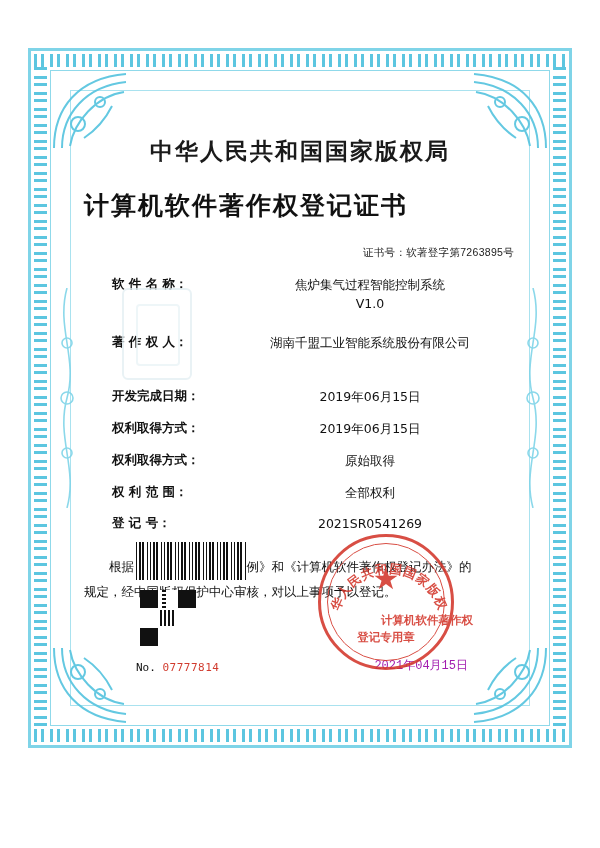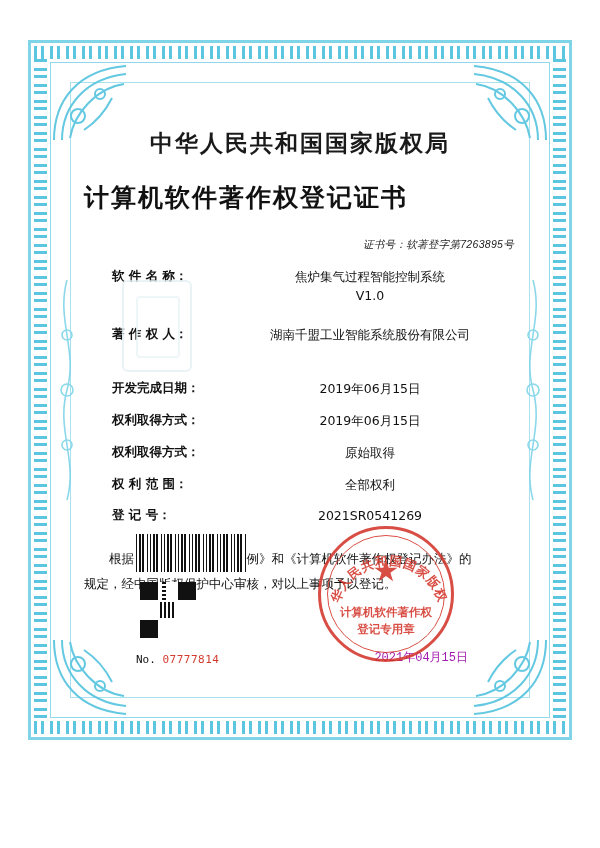--- a/index.html
+++ b/index.html
@@ -12,21 +12,21 @@
     height: 848px;
     font-family: "Liberation Sans", sans-serif;
     position: relative;
     overflow: hidden;
   }
 
   
   #certificate {
     position: absolute;
     left: 28px;
-    top: 40px;
+    top: 48px;
     width: 544px;
     height: 700px;
     background: #ffffff;
     box-sizing: border-box;
   }
 
   
   .frame-outer {
     position: absolute;
     left: 0; top: 0; right: 0; bottom: 0;
@@ -114,21 +114,20 @@
     margin-top: 22px;
   }
 
   .cert-no {
     text-align: right;
     font-size: 10.5px;
     color: #222;
     margin-top: 24px;
     padding-right: 2px;
     letter-spacing: .3px;
-    font-style: italic;
   }
 
   
   .watermark {
     position: absolute;
     left: 38px;
     top: 178px;
     width: 66px;
     height: 88px;
     border: 2px solid #e2eef2;
@@ -284,21 +283,21 @@
   }
   .seal-line1, .seal-line2 {
     position: absolute;
     width: 100%;
     text-align: center;
     color: #d3362b;
     font-family: "DejaVu Sans", sans-serif;
     font-weight: bold;
     font-size: 11.5px;
   }
-  .seal-line1 { top: 76px; }
+  .seal-line1 { top: 76px; padding-left: 41px; }
   .seal-line2 { top: 93px; }
 </style>
 </head>
 <body>
 
 <div id="certificate">
 
   <div class="frame-outer"></div>
   <div class="frame-key"></div>
   <div class="frame-inner"></div>

